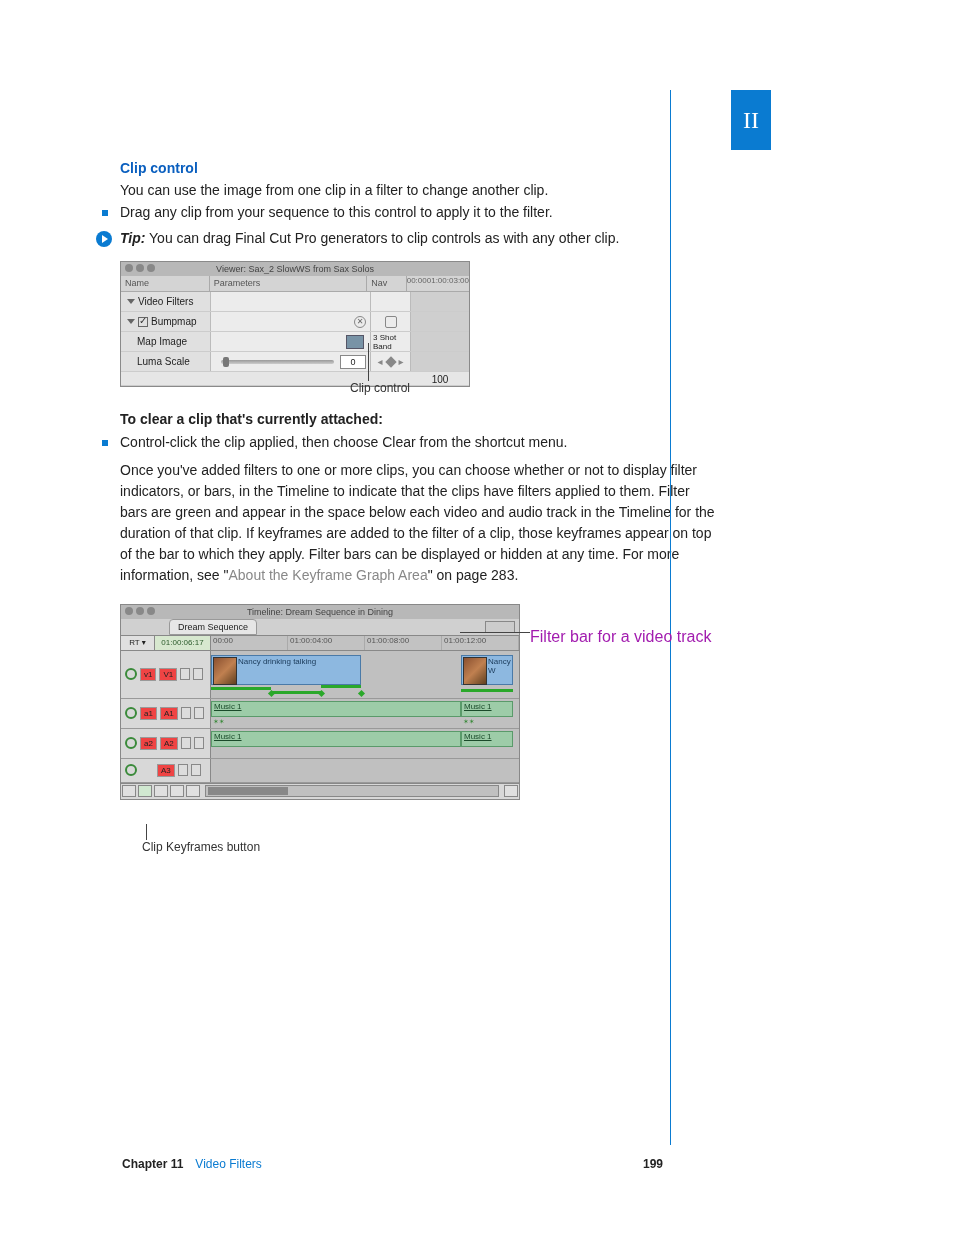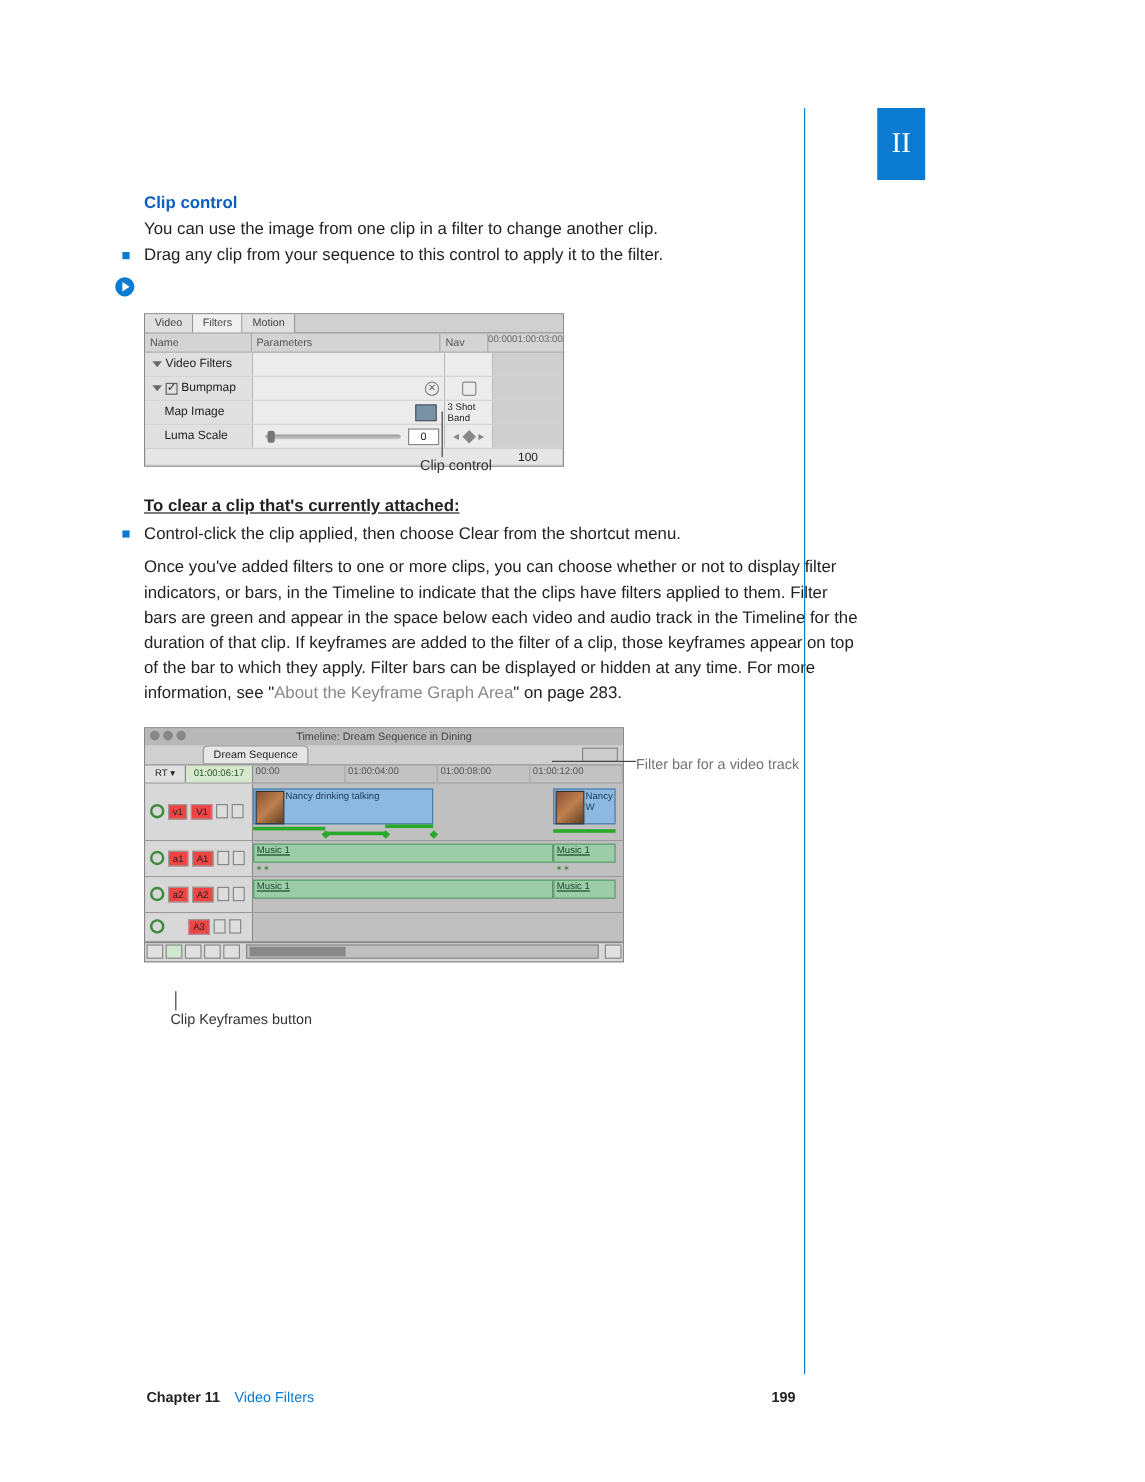--- a/index.html
+++ b/index.html
@@ -93,21 +93,21 @@
   .chk::after { content: "✓"; position: absolute; top: -3px; left: 0; font-size: 10px; color: #333;}
   .slider { flex:1; height: 4px; background: linear-gradient(#999,#ccc); border-radius: 2px; position: relative; margin: 0 6px;}
   .slider::after { content:""; position:absolute; left: 2px; top: -3px; width: 6px; height: 10px; background: #777; border-radius: 2px;}
   .numbox { width: 26px; height: 14px; border: 1px solid #888; background: #fff; font-size: 9px; text-align: center; line-height: 12px; }
   .clipwell { width: 18px; height: 14px; background: #7893a6; border: 1px solid #556; margin-left: auto; margin-right: 2px;}
   .xbtn { width: 12px; height: 12px; border-radius: 50%; border: 1px solid #888; font-size: 8px; line-height: 10px; text-align: center; color: #666; margin-left: auto;}
   .kfbtn { width: 12px; height: 12px; border: 1px solid #888; border-radius: 2px; font-size: 7px; }
   .kf-diamond { width: 8px; height: 8px; background: #888; transform: rotate(45deg); margin: 0 2px;}
   .callout-line1 { position: absolute; left: 248px; top: 82px; width: 1px; height: 38px; background: #444; }
   .callout-label1 { position: absolute; left: 230px; top: 120px; font-size: 12px; color: #333; }
-  .bold { font-weight: bold; text-decoration: underline; }
+  .bold { font-weight: bold; }
   h2.section {
     color: #0a7bd1; font-size: 23px; font-weight: normal; margin-top: 34px; margin-bottom: 8px;
   }
   .body-para { line-height: 1.5; margin-bottom: 2px; }
   .link-gray { color: #888; }
 
   
   .timeline {
     width: 400px; border: 1px solid #888; background: #c9c9c9; font-size: 9px; position: relative;
   }
@@ -134,21 +134,21 @@
   .filterbar { position: absolute; left: 0; right: 0; bottom: 2px; height: 4px; }
   .fb-seg { position: absolute; height: 3px; background: #2aa82a; }
   .fb-kf { position: absolute; width: 5px; height: 5px; background: #2aa82a; transform: rotate(45deg); bottom: 0px;}
   .aclip { position: absolute; height: 16px; top: 2px; background: #9dcca8; border: 1px solid #5a9a6a; font-size: 8px; padding: 0 2px; text-decoration: underline; color: #1a4a2a;}
   .a-filterbar { position: absolute; left: 0; right: 0; bottom: 2px; height: 5px; }
   .a-star { position:absolute; bottom:0; font-size:7px; color: #3a8a3a;}
   .tl-bottom { display: flex; height: 16px; background: #d8d8d8; border-top: 1px solid #888; align-items: center; }
   .tl-bottom .btn { width: 14px; height: 12px; border: 1px solid #888; margin: 0 1px; background: #e0e0e0;}
   .tl-scroll { flex: 1; height: 12px; background: #c0c0c0; margin: 0 4px; border: 1px solid #888; position: relative;}
   .tl-scroll::after { content:""; position:absolute; left: 2px; width: 80px; top:1px; bottom:1px; background: #888;}
-  .callout2 { position: absolute; left: 410px; top: 24px; font-size: 12px; color: #737373; }
+  .callout2 { position: absolute; left: 410px; top: 24px; font-size: 16px; color: #a21caf; }
   .callout2-line { position: absolute; left: 340px; top: 28px; width: 70px; height: 1px; background: #444;}
   .callout3 { position: absolute; left: 22px; top: 236px; font-size: 12px; color: #333; }
   .callout3-line { position: absolute; left: 26px; top: 220px; width: 1px; height: 16px; background: #444;}
 
   .footer {
     position: absolute; bottom: 64px; left: 122px; right: 108px; display: flex; align-items: baseline; font-size: 12px;
   }
   .footer .chap-label { font-weight: bold; margin-right: 12px; }
   .footer .chap-title { color: #0a7bd1; }
   .footer .pg { margin-left: auto; font-weight: bold; }
@@ -163,28 +163,34 @@
   <div class="content">
 
     <div class="sub-head-blue">Clip control</div>
     <p>You can use the image from one clip in a filter to change another clip.</p>
     <div class="bullet-row">
       <div class="square-bullet"></div>
       <div>Drag any clip from your sequence to this control to apply it to the filter.</div>
     </div>
     <div class="tip-row">
       <div class="tip-icon"></div>
+      <div>
+        <span class="tip-label">Tip:</span><span>  You can drag Final Cut Pro generators to clip controls as with any other clip.</span>
+      </div>
     </div>
 
     <div class="figure">
       <div class="viewer">
-        <div class="v-tabs">
-          <div class="v-tab">Video</div>
-          <div class="v-tab active">Filters</div>
-          <div class="v-tab">Motion</div>
+        <div class="v-title">
+          <div class="v-dots">
+              <div class="v-dot"></div>
+              <div class="v-dot"></div>
+              <div class="v-dot"></div>
+            </div>
+          <span>Viewer: Sax_2 SlowWS from Sax Solos</span>
         </div>
         <div class="v-headrow">
           <div class="v-col v-name">Name</div>
           <div class="v-col v-param">Parameters</div>
           <div class="v-col v-nav">Nav</div>
           <div class="v-tc">
             <span>00:00</span>
               <span>01:00:03:00</span>
           </div>
         </div>

